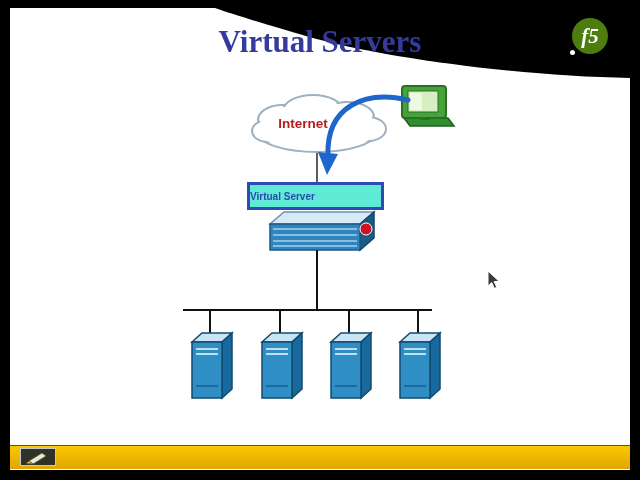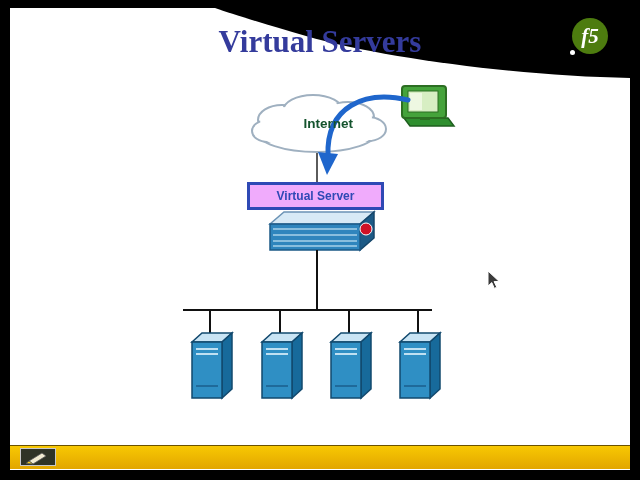--- a/index.html
+++ b/index.html
@@ -22,28 +22,28 @@
     position:absolute;left:562px;top:10px;width:36px;height:36px;border-radius:50%;
     background:#4d7c0f;display:flex;align-items:center;justify-content:center;
     color:#fff;font-family:"Liberation Serif",serif;font-style:italic;
     font-weight:700;font-size:21px;z-index:4;
   }
   .logo-reg{
     position:absolute;left:560px;top:42px;width:5px;height:5px;background:#fff;
     border-radius:50%;z-index:4;
   }
   .internet-label{
-    position:absolute;left:243px;top:108px;width:100px;text-align:right;
-    font-size:13.5px;font-weight:700;color:#14532d;z-index:3;
+    position:absolute;left:243px;top:108px;width:100px;text-align:center;
+    font-size:13.5px;font-weight:700;color:#b91c1c;z-index:3;
   }
   .vs-box{
     position:absolute;left:237px;top:174px;width:131px;height:22px;
-    border:3px solid #2f49b5;background:#f0abfc;z-index:3;
-    display:flex;align-items:center;justify-content:center;
-    font-size:12px;font-weight:700;color:#2f49b5;
+    border:3px solid #2f49b5;background:#5eead4;z-index:3;
+    display:flex;align-items:center;justify-content:flex-start;
+    font-size:10px;font-weight:700;color:#2f49b5;
   }
   .bar{
     position:absolute;left:0;top:437px;width:620px;height:23px;
     background:linear-gradient(#f8c802,#e2a600);
     border-top:1px solid #6b5200;z-index:5;
   }
   .pencil{position:absolute;left:10px;top:2px;display:block;cursor:pointer}
   .cursor{position:absolute;left:477px;top:262px;z-index:6;display:block}
 </style>
 </head>

